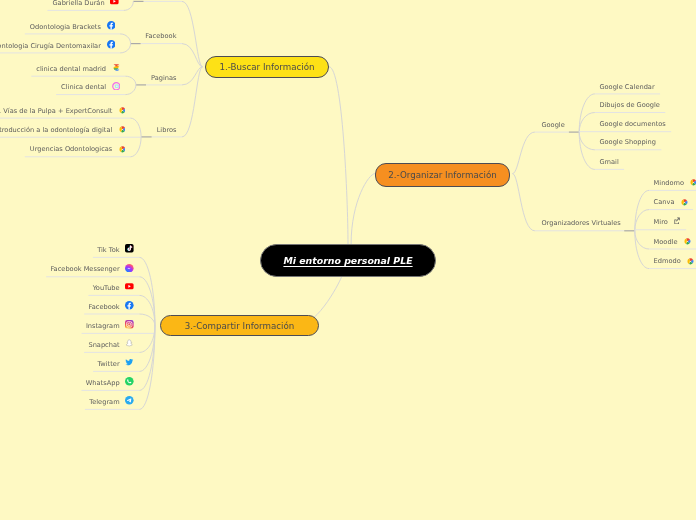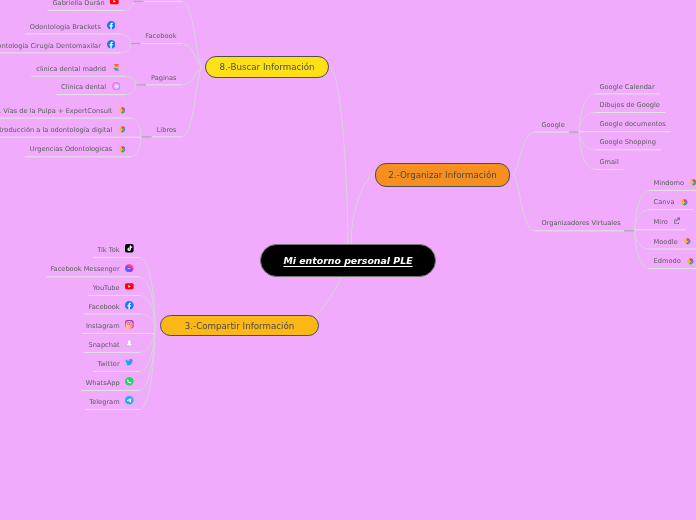--- a/index.html
+++ b/index.html
@@ -1,19 +1,19 @@
 <!DOCTYPE html>
 <html><head>
 <meta charset="utf-8">
 <title>Mi entorno personal PLE</title>
 <style>
 html,body{margin:0;padding:0;background:#ffffff;}
 body{width:696px;height:520px;overflow:hidden;
      font-family:"DejaVu Sans",sans-serif;}
-#stage{position:relative;width:696px;height:520px;background:#f0abfc;overflow:hidden;}
+#stage{position:relative;width:696px;height:520px;background:#fef9c3;overflow:hidden;}
 svg.links{position:absolute;left:0;top:0;}
 
 
 .node{position:absolute;white-space:nowrap;color:#5d5d5d;font-size:6.63px;
       height:0;display:flex;align-items:center;}
 .node .lbl{display:block;line-height:0;}
 .node .ico{display:block;width:8.6px;height:8.6px;margin-left:5.6px;flex:0 0 auto;
            position:relative;top:-1.3px;}
 .node .ico svg{display:block;width:100%;height:100%;}
 .node .ico.google-books-icon{width:6.9px;height:6.9px;margin-left:6.2px;top:-0.1px;}
@@ -386,21 +386,21 @@
 <div class="node r" style="right:562.2px;top:402.00px;">
 <span class="lbl">Telegram</span>
 <span class="ico telegram-icon">
         <svg viewBox="0 0 24 24" xmlns="http://www.w3.org/2000/svg">
           <circle cx="12" cy="12" r="12" fill="#2AABEE"></circle>
           <path d="M5.3 11.8c3.6-1.6 6-2.6 7.2-3.1 3.4-1.4 4.1-1.7 4.6-1.7.1 0 .3 0 .4.14.1.1.14.25.15.35 0 .1.03.3 0 .47-.2 1.9-.9 6.6-1.26 8.7-.15.9-.45 1.2-.74 1.23-.63.06-1.1-.42-1.71-.82-.96-.63-1.5-1.02-2.43-1.63-1.08-.71-.38-1.1.24-1.73.16-.17 2.93-2.69 2.98-2.92.01-.03.01-.14-.05-.19-.07-.06-.16-.04-.23-.02-.1.02-1.62 1.03-4.57 3.02-.43.3-.82.44-1.18.43-.39-.01-1.13-.22-1.68-.4-.68-.22-1.22-.34-1.17-.72.02-.2.29-.4.81-.61z" fill="#fff"></path>
         </svg>
       </span>
 </div>
 <div class="branch b-buscar" style="left:205.0px;top:56.0px;width:124.0px;height:21.6px;">
-<span>8.-Buscar Información</span>
+<span>1.-Buscar Información</span>
 </div>
 <div class="branch b-organizar" style="left:375.0px;top:163.0px;width:135.0px;height:24px;">
 <span>2.-Organizar Información</span>
 </div>
 <div class="branch b-compartir" style="left:160.0px;top:315.0px;width:159px;height:21.2px;">
 <span>3.-Compartir Información</span>
 </div>
 <div class="central" style="left:260.0px;top:244.0px;width:176.0px;height:33.0px;">
 <span class="u">Mi entorno personal PLE</span>
 </div>

